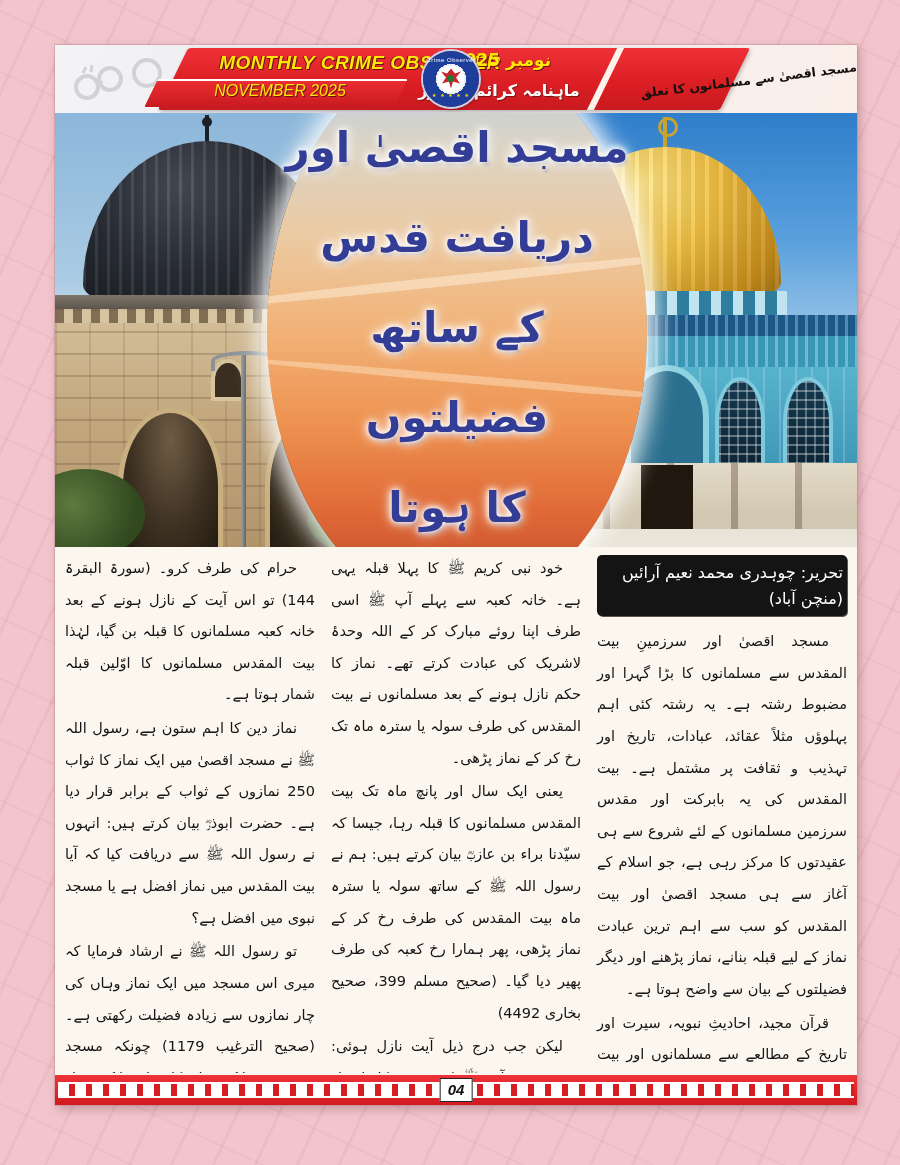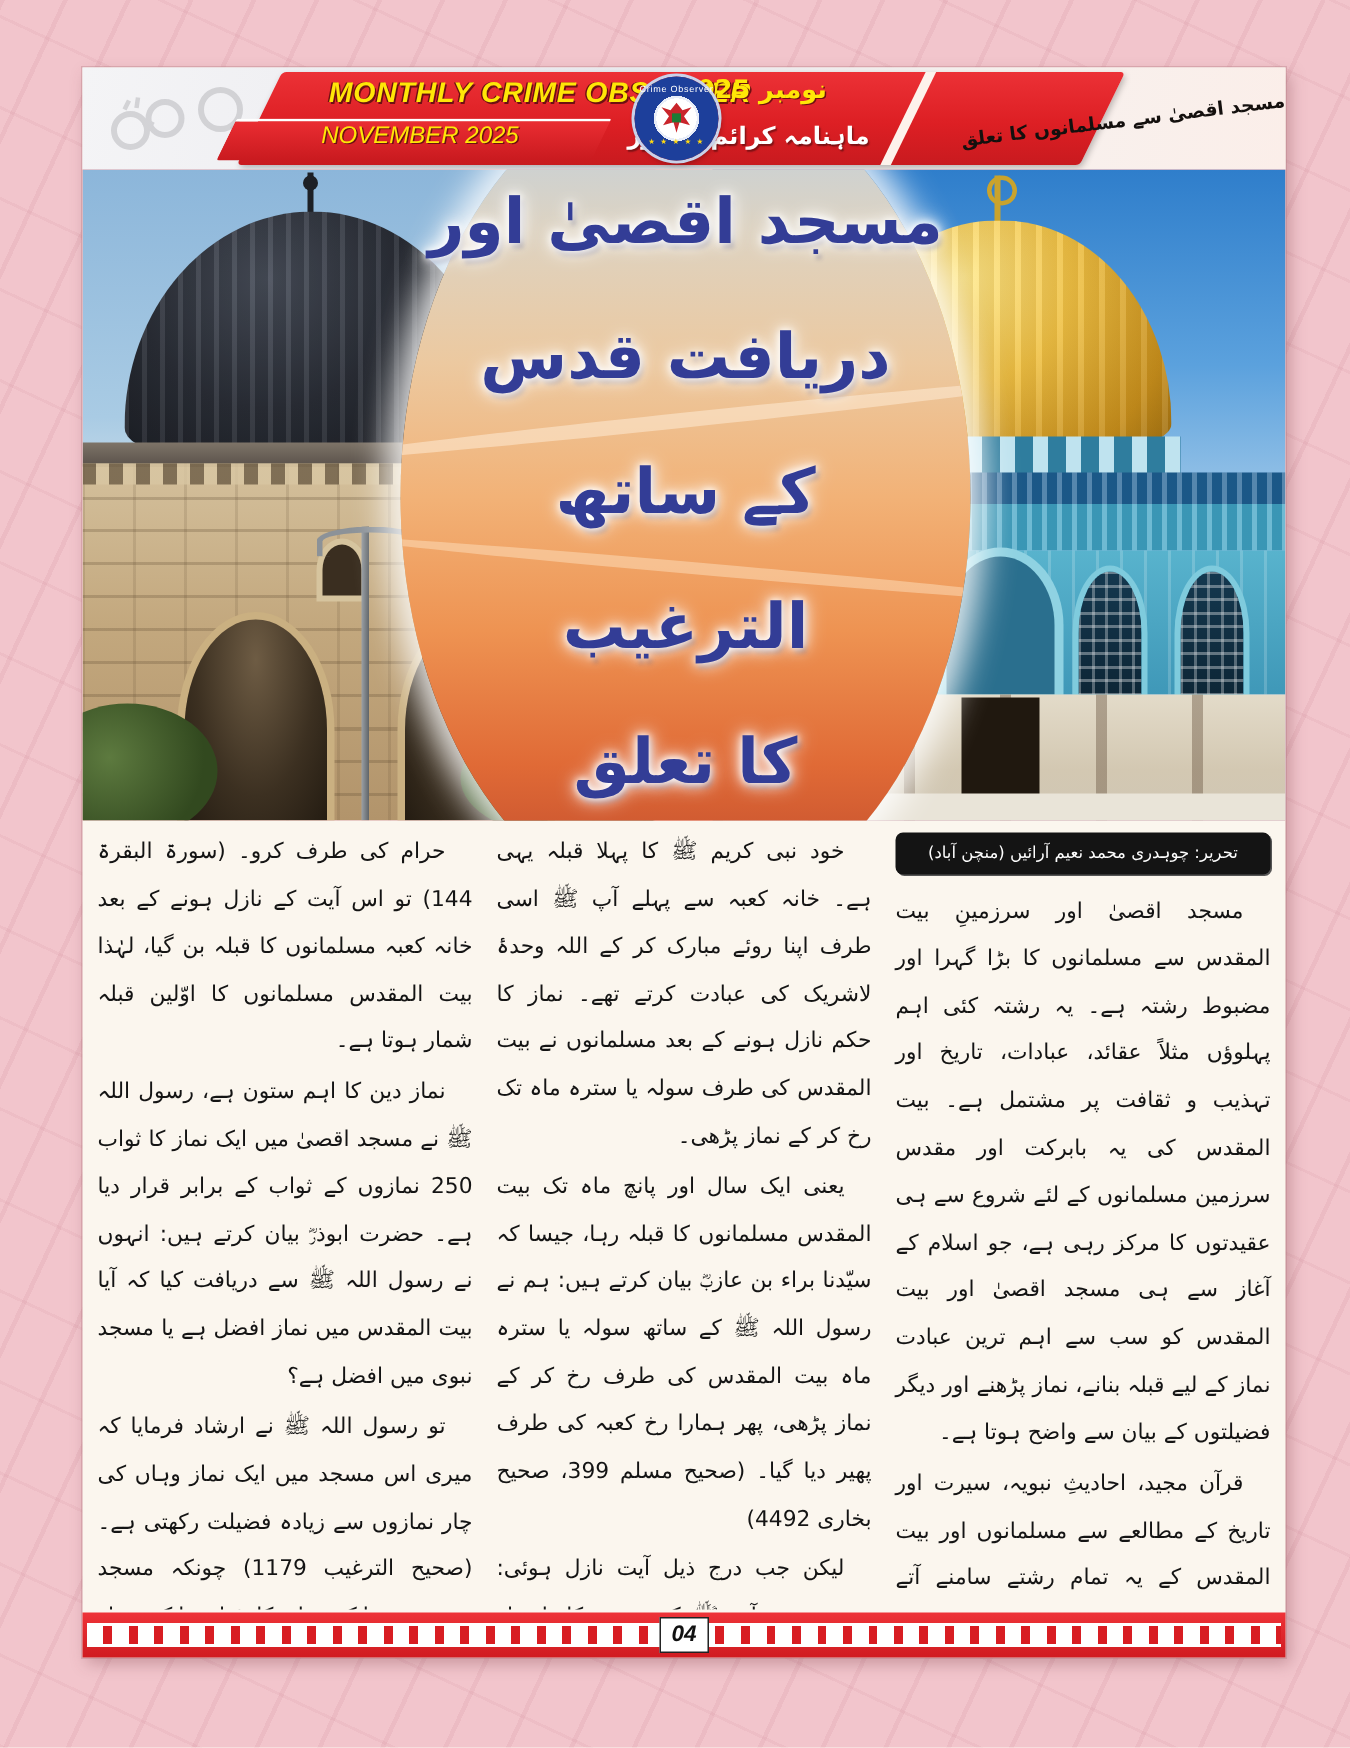--- a/index.html
+++ b/index.html
@@ -148,21 +148,21 @@
   .hero-title span {
     font-size:42px; font-weight:bold; color:#333d96; line-height:1;
     text-shadow:0 0 5px #fff, 0 0 9px #fff, 0 0 14px rgba(255,255,255,.95), 2px 3px 3px rgba(40,40,90,.35);
     white-space:nowrap;
   }
   
   .bodytext { position:absolute; left:6px; right:6px; top:508px; height:520px;
     display:flex; direction:rtl; gap:16px; padding:0 4px; overflow:hidden; }
   .col { flex:1 1 0; direction:rtl; text-align:justify; font-size:14.5px; line-height:2.18; color:#141414; }
   .col p { margin:0 0 2px 0; text-indent:18px; }
-  .byline { background:#141414; color:#fff; text-align:center; font-size:11px; line-height:1.6;
+  .byline { background:#141414; color:#fff; text-align:right; font-size:16px; line-height:1.6;
     padding:5px 4px; border-radius:5px; margin:2px 0 10px 0; text-indent:0; box-shadow:1px 1px 0 #555; }
   .redhead { color:#e8151b; font-weight:bold; font-size:19px; text-align:center; line-height:1.8; margin:4px 0; }
   
   .film { position:absolute; left:0; right:0; bottom:0; height:30px; background:linear-gradient(180deg,#ee3338,#d01b20); }
   .film-squares { position:absolute; left:3px; right:3px; top:7px; height:16px;
     border-top:2px solid #fff; border-bottom:2px solid #fff;
     background:repeating-linear-gradient(90deg, #ffffff 0 11px, #d81d22 11px 17px); }
   .page-badge { position:absolute; left:50%; top:3px; transform:translateX(-50%);
     background:#fff; border:1.5px solid #222; padding:1px 7px; font-family:"Liberation Sans", sans-serif;
     font-weight:bold; font-size:15px; color:#111; line-height:1.3;font-style:italic; }
@@ -231,22 +231,22 @@
       <div class="dr-lower"></div>
       <div class="dr-door"></div>
       <div class="dr-pave"></div>
     </div>
 
     <div class="sun"></div>
     <div class="hero-title">
       <span>مسجد اقصیٰ اور</span>
       <span>دریافت قدس</span>
       <span>کے ساتھ</span>
-      <span>الترغیب</span>
-      <span>کا تعلق</span>
+      <span>فضیلتوں</span>
+      <span>کا ہوتا</span>
     </div>
   </div>
 
   <div class="bodytext">
 
     <div class="col">
       <div class="byline">تحریر: چوہدری محمد نعیم آرائیں (منچن آباد)</div>
       <p>مسجد اقصیٰ اور سرزمینِ بیت المقدس سے مسلمانوں کا بڑا گہرا اور مضبوط رشتہ ہے۔ یہ رشتہ کئی اہم پہلوؤں مثلاً عقائد، عبادات، تاریخ اور تہذیب و ثقافت پر مشتمل ہے۔ بیت المقدس کی یہ بابرکت اور مقدس سرزمین مسلمانوں کے لئے شروع سے ہی عقیدتوں کا مرکز رہی ہے، جو اسلام کے آغاز سے ہی مسجد اقصیٰ اور بیت المقدس کو سب سے اہم ترین عبادت نماز کے لیے قبلہ بنانے، نماز پڑھنے اور دیگر فضیلتوں کے بیان سے واضح ہوتا ہے۔</p>
       <p>قرآن مجید، احادیثِ نبویہ، سیرت اور تاریخ کے مطالعے سے مسلمانوں اور بیت المقدس کے یہ تمام رشتے سامنے آتے ہیں۔ قرآن و حدیث کی روشنی میں مسلمانوں کے بیت المقدس کے ساتھ دینی رشتے کے چند پہلو ہیں جو قارئین کی خدمت میں پیش کیے جا رہے ہیں۔</p>
 

